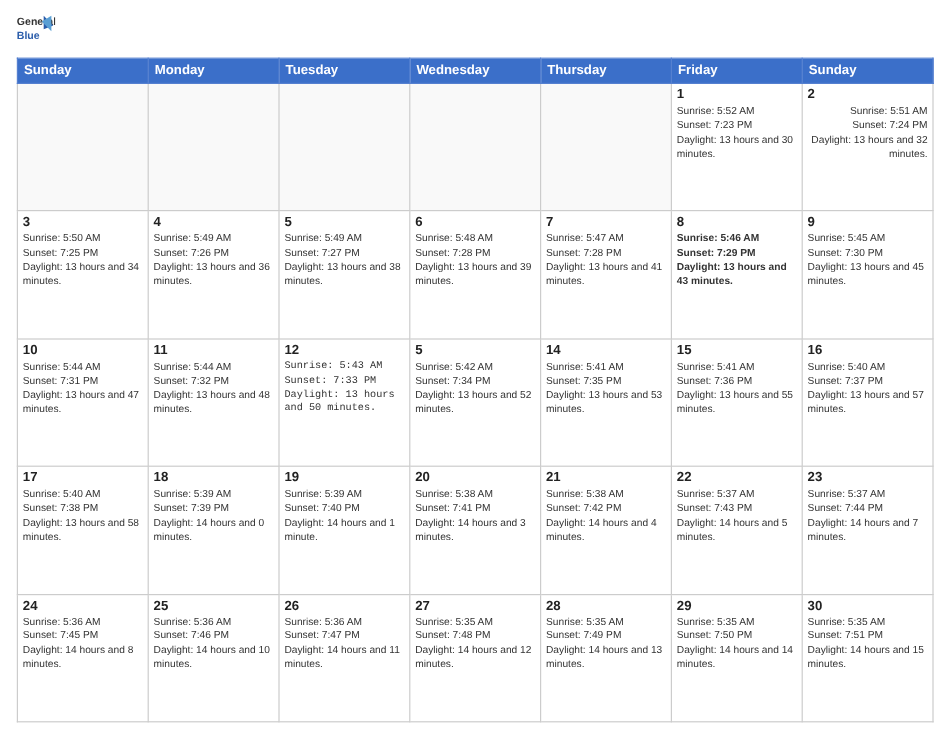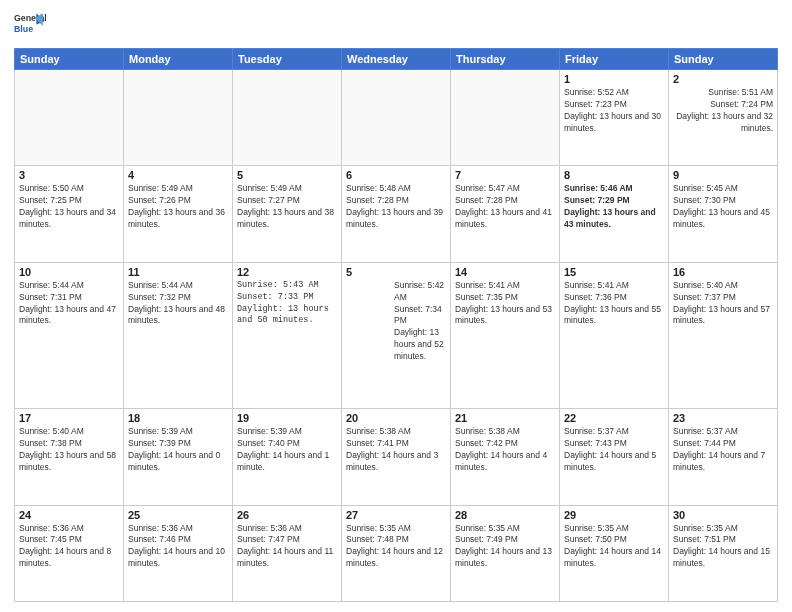--- a/index.html
+++ b/index.html
@@ -193,21 +193,21 @@
 Daylight: 13 hours and 48 minutes.</div>
           </td>
           <td>
             <div class="day-number">12</div>
             <div class="day-info" style="white-space: pre-line; font-family: Liberation Mono, monospace;">Sunrise: 5:43 AM
 Sunset: 7:33 PM
 Daylight: 13 hours and 50 minutes.</div>
           </td>
           <td>
             <div class="day-number">5</div>
-            <div class="day-info" style="white-space: pre-line; margin-left: 48px;">Sunrise: 5:42 AM
+            <div class="day-info" style="white-space: pre-line;">Sunrise: 5:42 AM
 Sunset: 7:34 PM
 Daylight: 13 hours and 52 minutes.</div>
           </td>
           <td>
             <div class="day-number">14</div>
             <div class="day-info" style="white-space: pre-line;">Sunrise: 5:41 AM
 Sunset: 7:35 PM
 Daylight: 13 hours and 53 minutes.</div>
           </td>
           <td>

